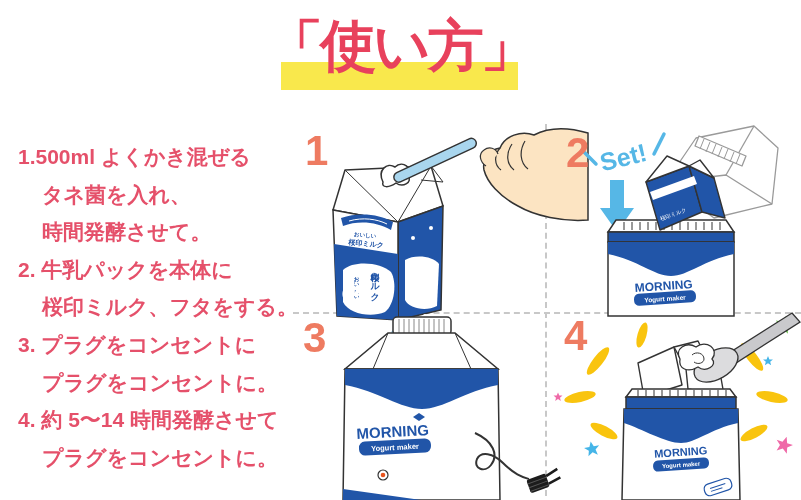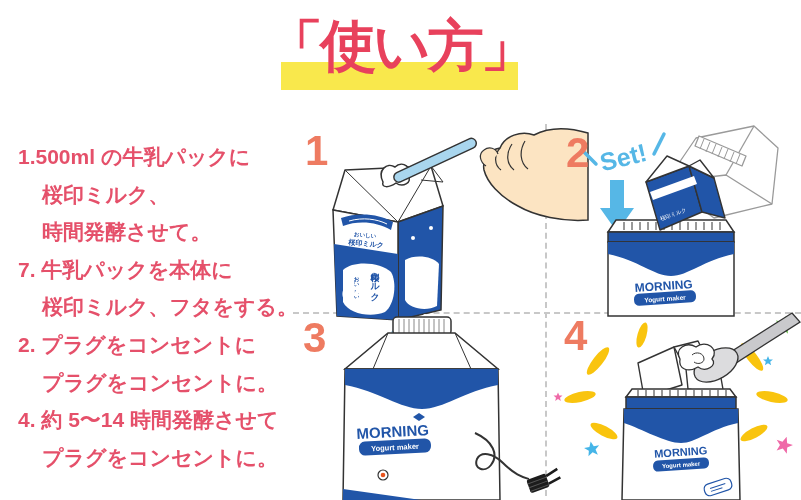--- a/index.html
+++ b/index.html
@@ -39,26 +39,26 @@
 <body>
 
 <div class="stage">
 
   <div class="title-wrap">
     <div class="hl"></div>
     <h1 class="title">「使い方」</h1>
   </div>
 
   <div class="instructions">
-    <div class="line">1.500ml の牛乳パックに</div>
-    <div class="line indent">桜印ミルク、</div>
+    <div class="line">1.500ml よくかき混ぜる</div>
+    <div class="line indent">タネ菌を入れ、</div>
     <div class="line indent">時間発酵させて。</div>
-    <div class="line">7. 牛乳パックを本体に</div>
+    <div class="line">2. 牛乳パックを本体に</div>
     <div class="line indent">桜印ミルク、フタをする。</div>
-    <div class="line">2. プラグをコンセントに</div>
+    <div class="line">3. プラグをコンセントに</div>
     <div class="line indent">プラグをコンセントに。</div>
     <div class="line">4. 約 5〜14 時間発酵させて</div>
     <div class="line indent">プラグをコンセントに。</div>
   </div>
 
   <div class="div-h"></div>
   <div class="div-v"></div>
 
   <div class="panel" id="p1">
     <svg width="295" height="200" viewBox="0 0 295 200">

